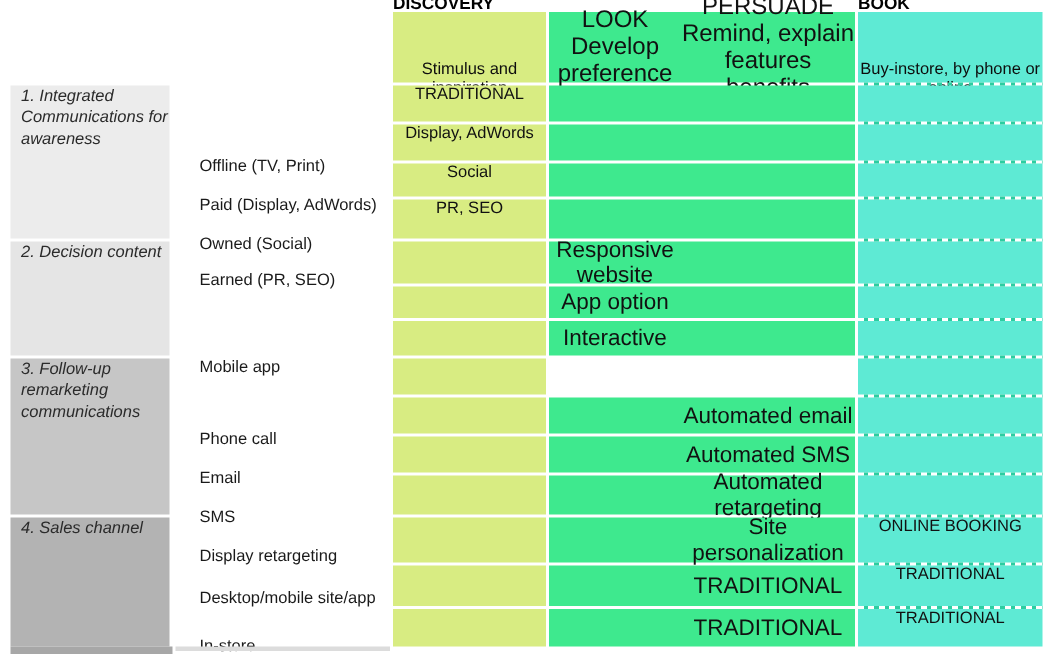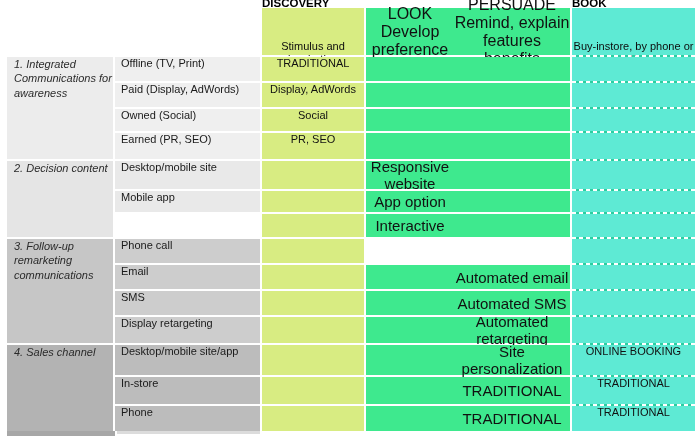--- a/index.html
+++ b/index.html
@@ -10,21 +10,21 @@
   .matrix{
     position:absolute;left:7px;top:8px;
     display:grid;
     grid-template-columns:106px 145px 102px 87px 115px 123px;
     grid-template-rows:47px 24px 24px 22px 26px 28px 21px 23px 24px 24px 24px 26px 30px 27px 25px;
     gap:2px;
   }
   .cell{display:flex;align-items:flex-start;justify-content:center;text-align:center;font-size:11px;line-height:1.2;gap:28px;}
   
   .cA{grid-column:1;justify-content:flex-start;text-align:left;padding-left:7px;font-style:italic;color:#2b2b2b;line-height:1.3;}
-  .cB{grid-column:2;justify-content:flex-start;text-align:left;padding-left:6px;color:#1a1a1a;}
+  .cB{grid-column:2;justify-content:flex-start;text-align:left;padding-left:18px;color:#1a1a1a;margin-top:48px;}
   .cC{grid-column:3;background:#d8ec82;}
   .cDE{grid-column:4 / 6;background:#3ee98e;display:flex;align-items:stretch;padding:0;}
   .cF{grid-column:6;background:#5eead4;position:relative;}
   
   .a1{background:#ececec;} .b1{background:#efefef;}
   .a2{background:#e5e5e5;} .b2{background:#e9e9e9;}
   .a3{background:#c6c6c6;} .b3{background:#cdcdcd;}
   .a4{background:#b3b3b3;} .b4{background:#bcbcbc;}
   
   .hdr{flex-direction:column;justify-content:center;padding-top:1px;}
@@ -87,21 +87,20 @@
   <div class="cell cB b1" style="grid-row:4">Owned (Social)</div>
   <div class="cell cC" style="grid-row:4">Social</div>
   <div class="cDE" style="grid-row:4"></div>
   <div class="cell cF dash" style="grid-row:4"></div>
 
   <div class="cell cB b1" style="grid-row:5">Earned (PR, SEO)</div>
   <div class="cell cC" style="grid-row:5">PR, SEO</div>
   <div class="cDE" style="grid-row:5"></div>
   <div class="cell cF dash" style="grid-row:5"></div>
 
-  <div class="cell cB b2" style="grid-row:6">Desktop/mobile site</div>
   <div class="cell cC" style="grid-row:6"></div>
   <div class="cDE" style="grid-row:6">
     <div class="slot slot-look">
         <span>Responsive website</span>
       </div>
     <div class="slot slot-persuade"></div>
   </div>
   <div class="cell cF dash" style="grid-row:6"></div>
 
   <div class="cell cB b2" style="grid-row:7">Mobile app</div>

